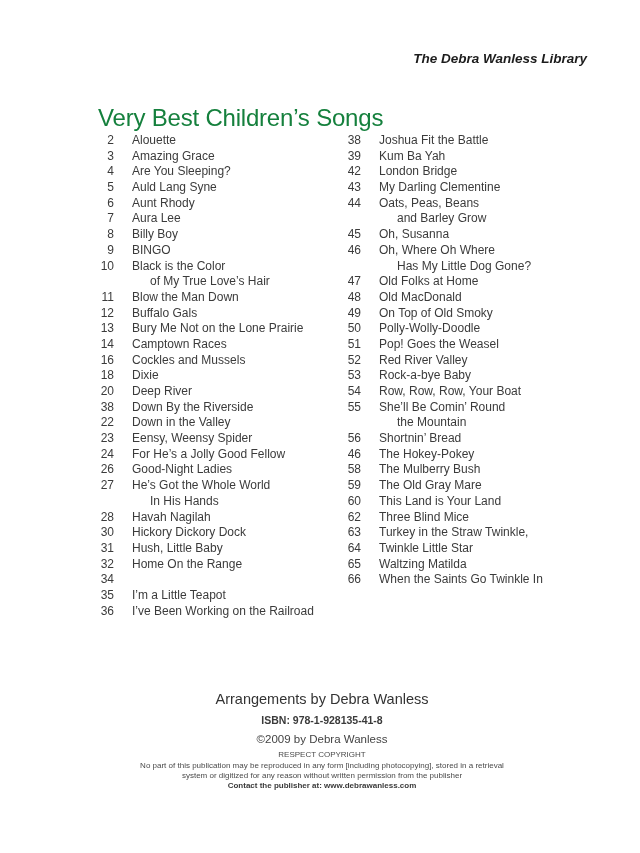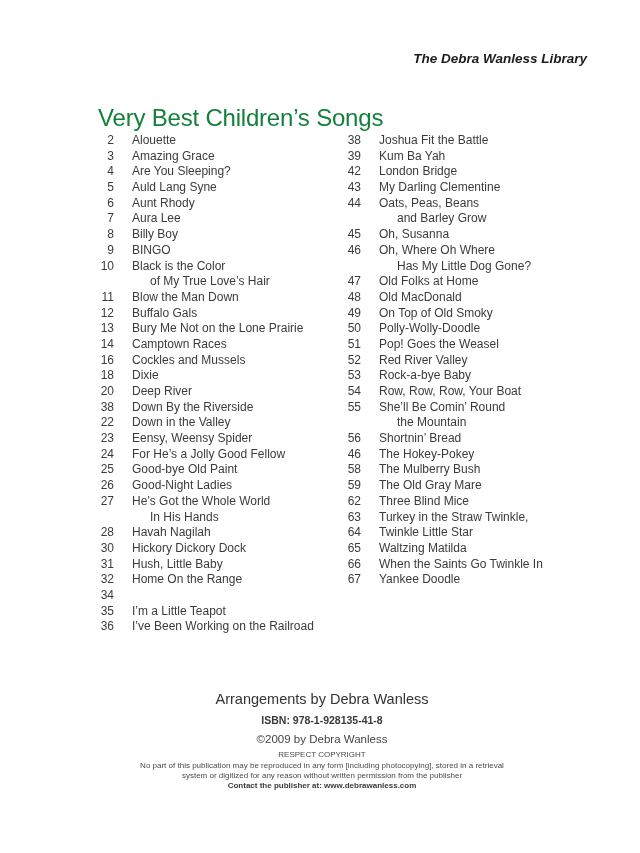--- a/index.html
+++ b/index.html
@@ -160,24 +160,20 @@
       </div>
       <div class="toc-row">
         <span class="toc-num">23</span>
         <span class="toc-title">Eensy, Weensy Spider</span>
       </div>
       <div class="toc-row">
         <span class="toc-num">24</span>
         <span class="toc-title">For He’s a Jolly Good Fellow</span>
       </div>
       <div class="toc-row">
-        <span class="toc-num">25</span>
-        <span class="toc-title">Good-bye Old Paint</span>
-      </div>
-      <div class="toc-row">
         <span class="toc-num">26</span>
         <span class="toc-title">Good-Night Ladies</span>
       </div>
       <div class="toc-row">
         <span class="toc-num">27</span>
         <span class="toc-title">He’s Got the Whole World</span>
       </div>
       <div class="toc-row">
         <span class="toc-num"></span>
         <span class="toc-title cont-title">In His Hands</span>
@@ -298,43 +294,43 @@
       </div>
       <div class="toc-row">
         <span class="toc-num">58</span>
         <span class="toc-title">The Mulberry Bush</span>
       </div>
       <div class="toc-row">
         <span class="toc-num">59</span>
         <span class="toc-title">The Old Gray Mare</span>
       </div>
       <div class="toc-row">
+        <span class="toc-num">60</span>
+        <span class="toc-title">This Land is Your Land</span>
+      </div>
+      <div class="toc-row">
         <span class="toc-num">62</span>
         <span class="toc-title">Three Blind Mice</span>
       </div>
       <div class="toc-row">
         <span class="toc-num">63</span>
         <span class="toc-title">Turkey in the Straw Twinkle,</span>
       </div>
       <div class="toc-row">
         <span class="toc-num">64</span>
         <span class="toc-title">Twinkle Little Star</span>
       </div>
       <div class="toc-row">
         <span class="toc-num">65</span>
         <span class="toc-title">Waltzing Matilda</span>
       </div>
       <div class="toc-row">
         <span class="toc-num">66</span>
         <span class="toc-title">When the Saints Go Twinkle In</span>
       </div>
-      <div class="toc-row">
-        <span class="toc-num">67</span>
-        <span class="toc-title">Yankee Doodle</span>
-      </div>
     </div>
 
   <div class="footer-line arrangements">Arrangements by Debra Wanless</div>
 
   <div class="footer-line isbn">ISBN: 978-1-928135-41-8</div>
 
   <div class="footer-line copyright">©2009 by Debra Wanless</div>
 
   <div class="footer-line fineprint respect">RESPECT COPYRIGHT</div>
 

